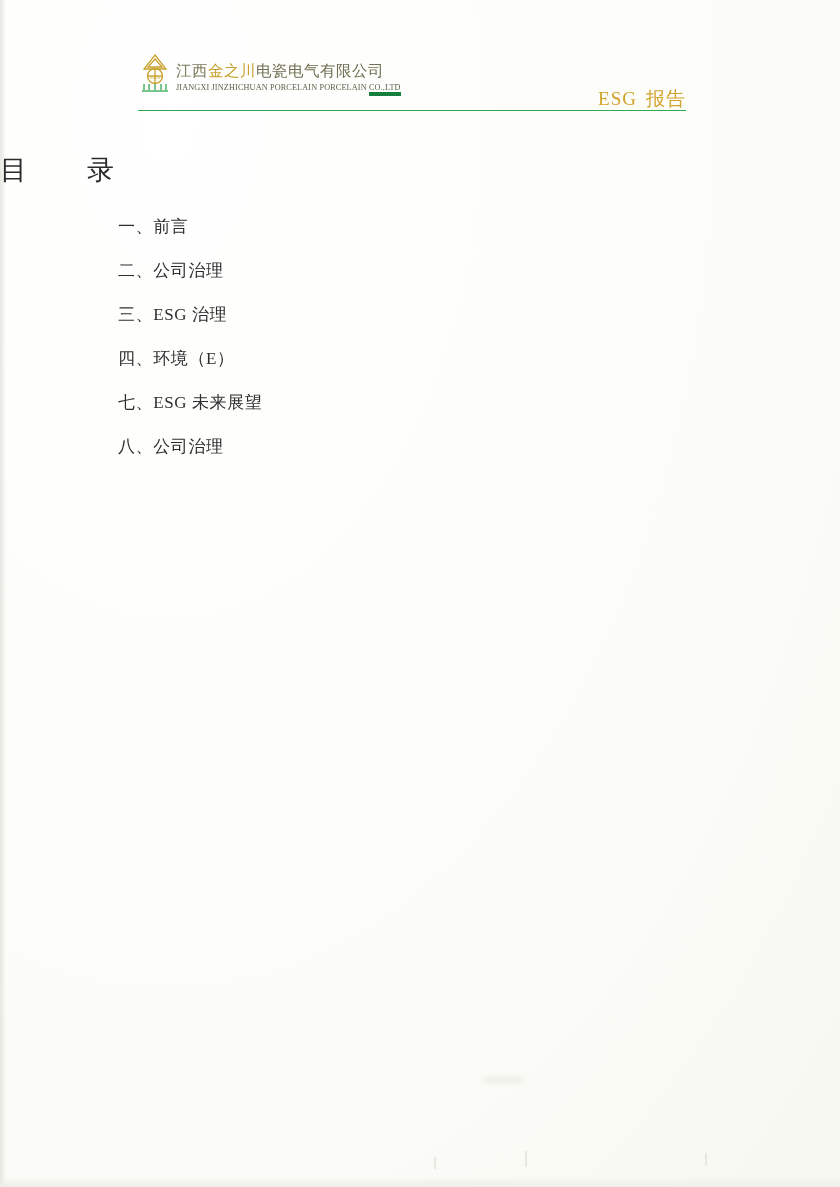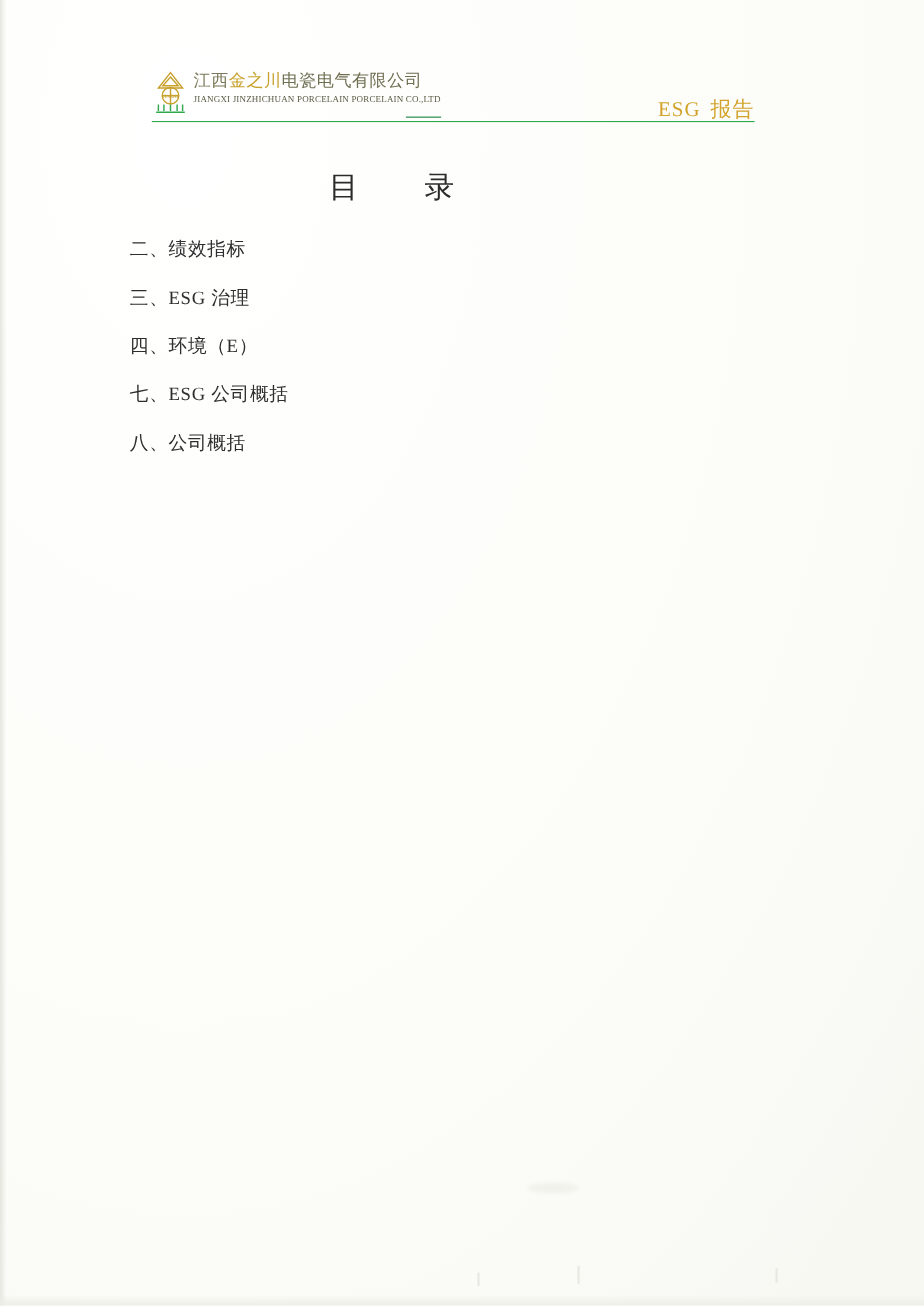--- a/index.html
+++ b/index.html
@@ -32,23 +32,23 @@
   .header {
     position: absolute;
     left: 138px;
     top: 52px;
     width: 548px;
     height: 58px;
   }
   .logo-block {
     position: absolute;
     left: 0;
-    top: 11px;
+    top: 0;
     display: flex;
-    align-items: flex-start;
+    align-items: flex-end;
   }
   .logo-mark {
     width: 34px;
     height: 40px;
     position: relative;
     margin-right: 4px;
     flex: 0 0 auto;
   }
   .logo-mark svg { display: block; }
   .logo-text {
@@ -69,22 +69,22 @@
   .company-cn .seg-c { color: #6f6f52; }
   .company-en {
     font-size: 8.2px;
     color: #5c5c46;
     letter-spacing: 0.15px;
     white-space: nowrap;
     margin-top: 3px;
     font-family: "Liberation Serif", serif;
   }
   .company-en .under {
-    border-bottom: 1px solid #15803d;
-    padding-bottom: 11px;
+    border-bottom: 4px solid #15803d;
+    padding-bottom: 0px;
   }
   .esg-label {
     position: absolute;
     right: 0;
     top: 34px;
     font-size: 19px;
     color: #d2a32b;
     letter-spacing: 1px;
     font-family: "Liberation Serif", serif;
     white-space: nowrap;
@@ -98,21 +98,20 @@
     height: 0;
     border-top: 1.6px solid #2fa84f;
   }
 
   
   .toc-title {
     position: absolute;
     left: 0;
     top: 152px;
     width: 714px;
-    text-align: center;
     font-size: 27px;
     color: #2b2b2b;
     letter-spacing: 2px;
     font-family: "Liberation Serif", serif;
   }
 
   
   .toc-list {
     position: absolute;
     left: 118px;
@@ -195,24 +194,25 @@
         <div class="company-en"><span>JIANGXI  JINZHICHUAN  PORCELAIN  PORCELAIN  </span><span class="under">CO.,LTD</span></div>
       </div>
     </div>
     <div class="esg-label"><span>ESG</span><span class="cn">报告</span></div>
   </div>
   <div class="header-rule"></div>
 
   <div class="toc-title">目　　录</div>
 
   <div class="toc-list">
-    <div class="toc-item">二、绩效指标</div>
+    <div class="toc-item">一、前言</div>
+    <div class="toc-item">二、公司治理</div>
     <div class="toc-item">三、ESG 治理</div>
     <div class="toc-item">四、环境（E）</div>
-    <div class="toc-item">七、ESG 公司概括</div>
-    <div class="toc-item">八、公司概括</div>
+    <div class="toc-item">七、ESG 未来展望</div>
+    <div class="toc-item">八、公司治理</div>
   </div>
 
   <div class="smudge"></div>
   <div class="artifact a1"></div>
   <div class="artifact a2"></div>
   <div class="artifact a3"></div>
 </div>
 
 </body></html>

